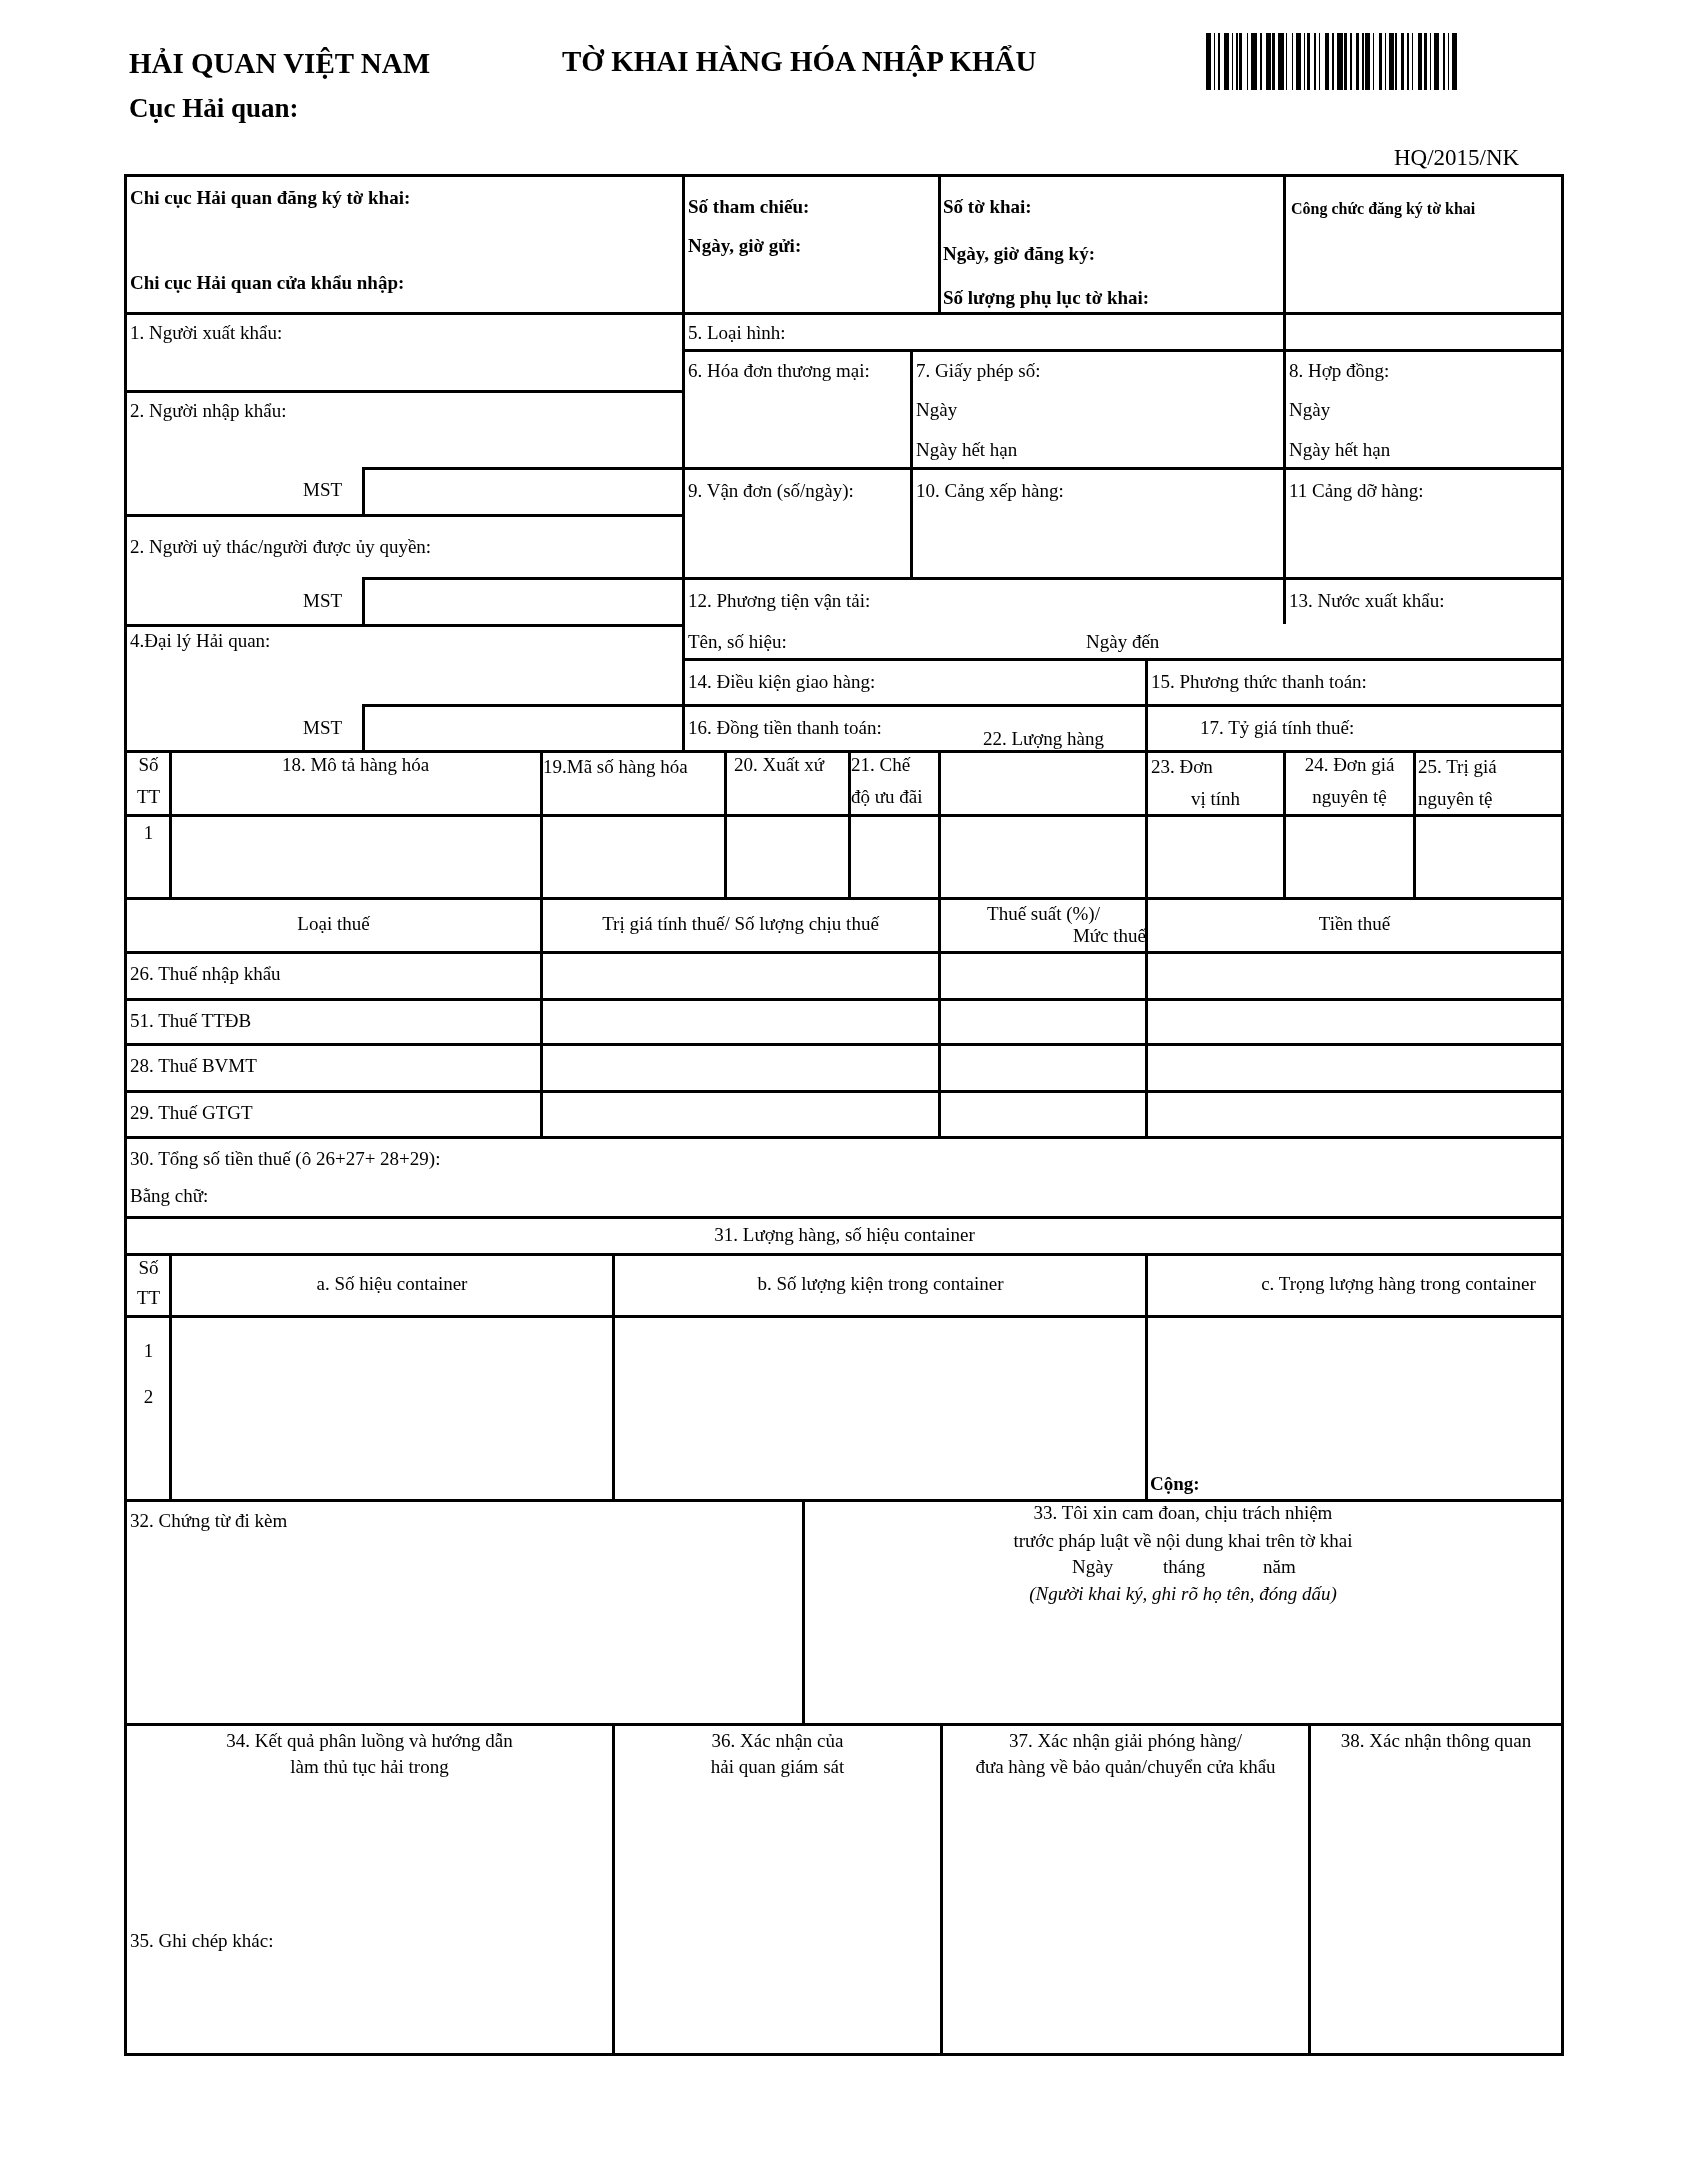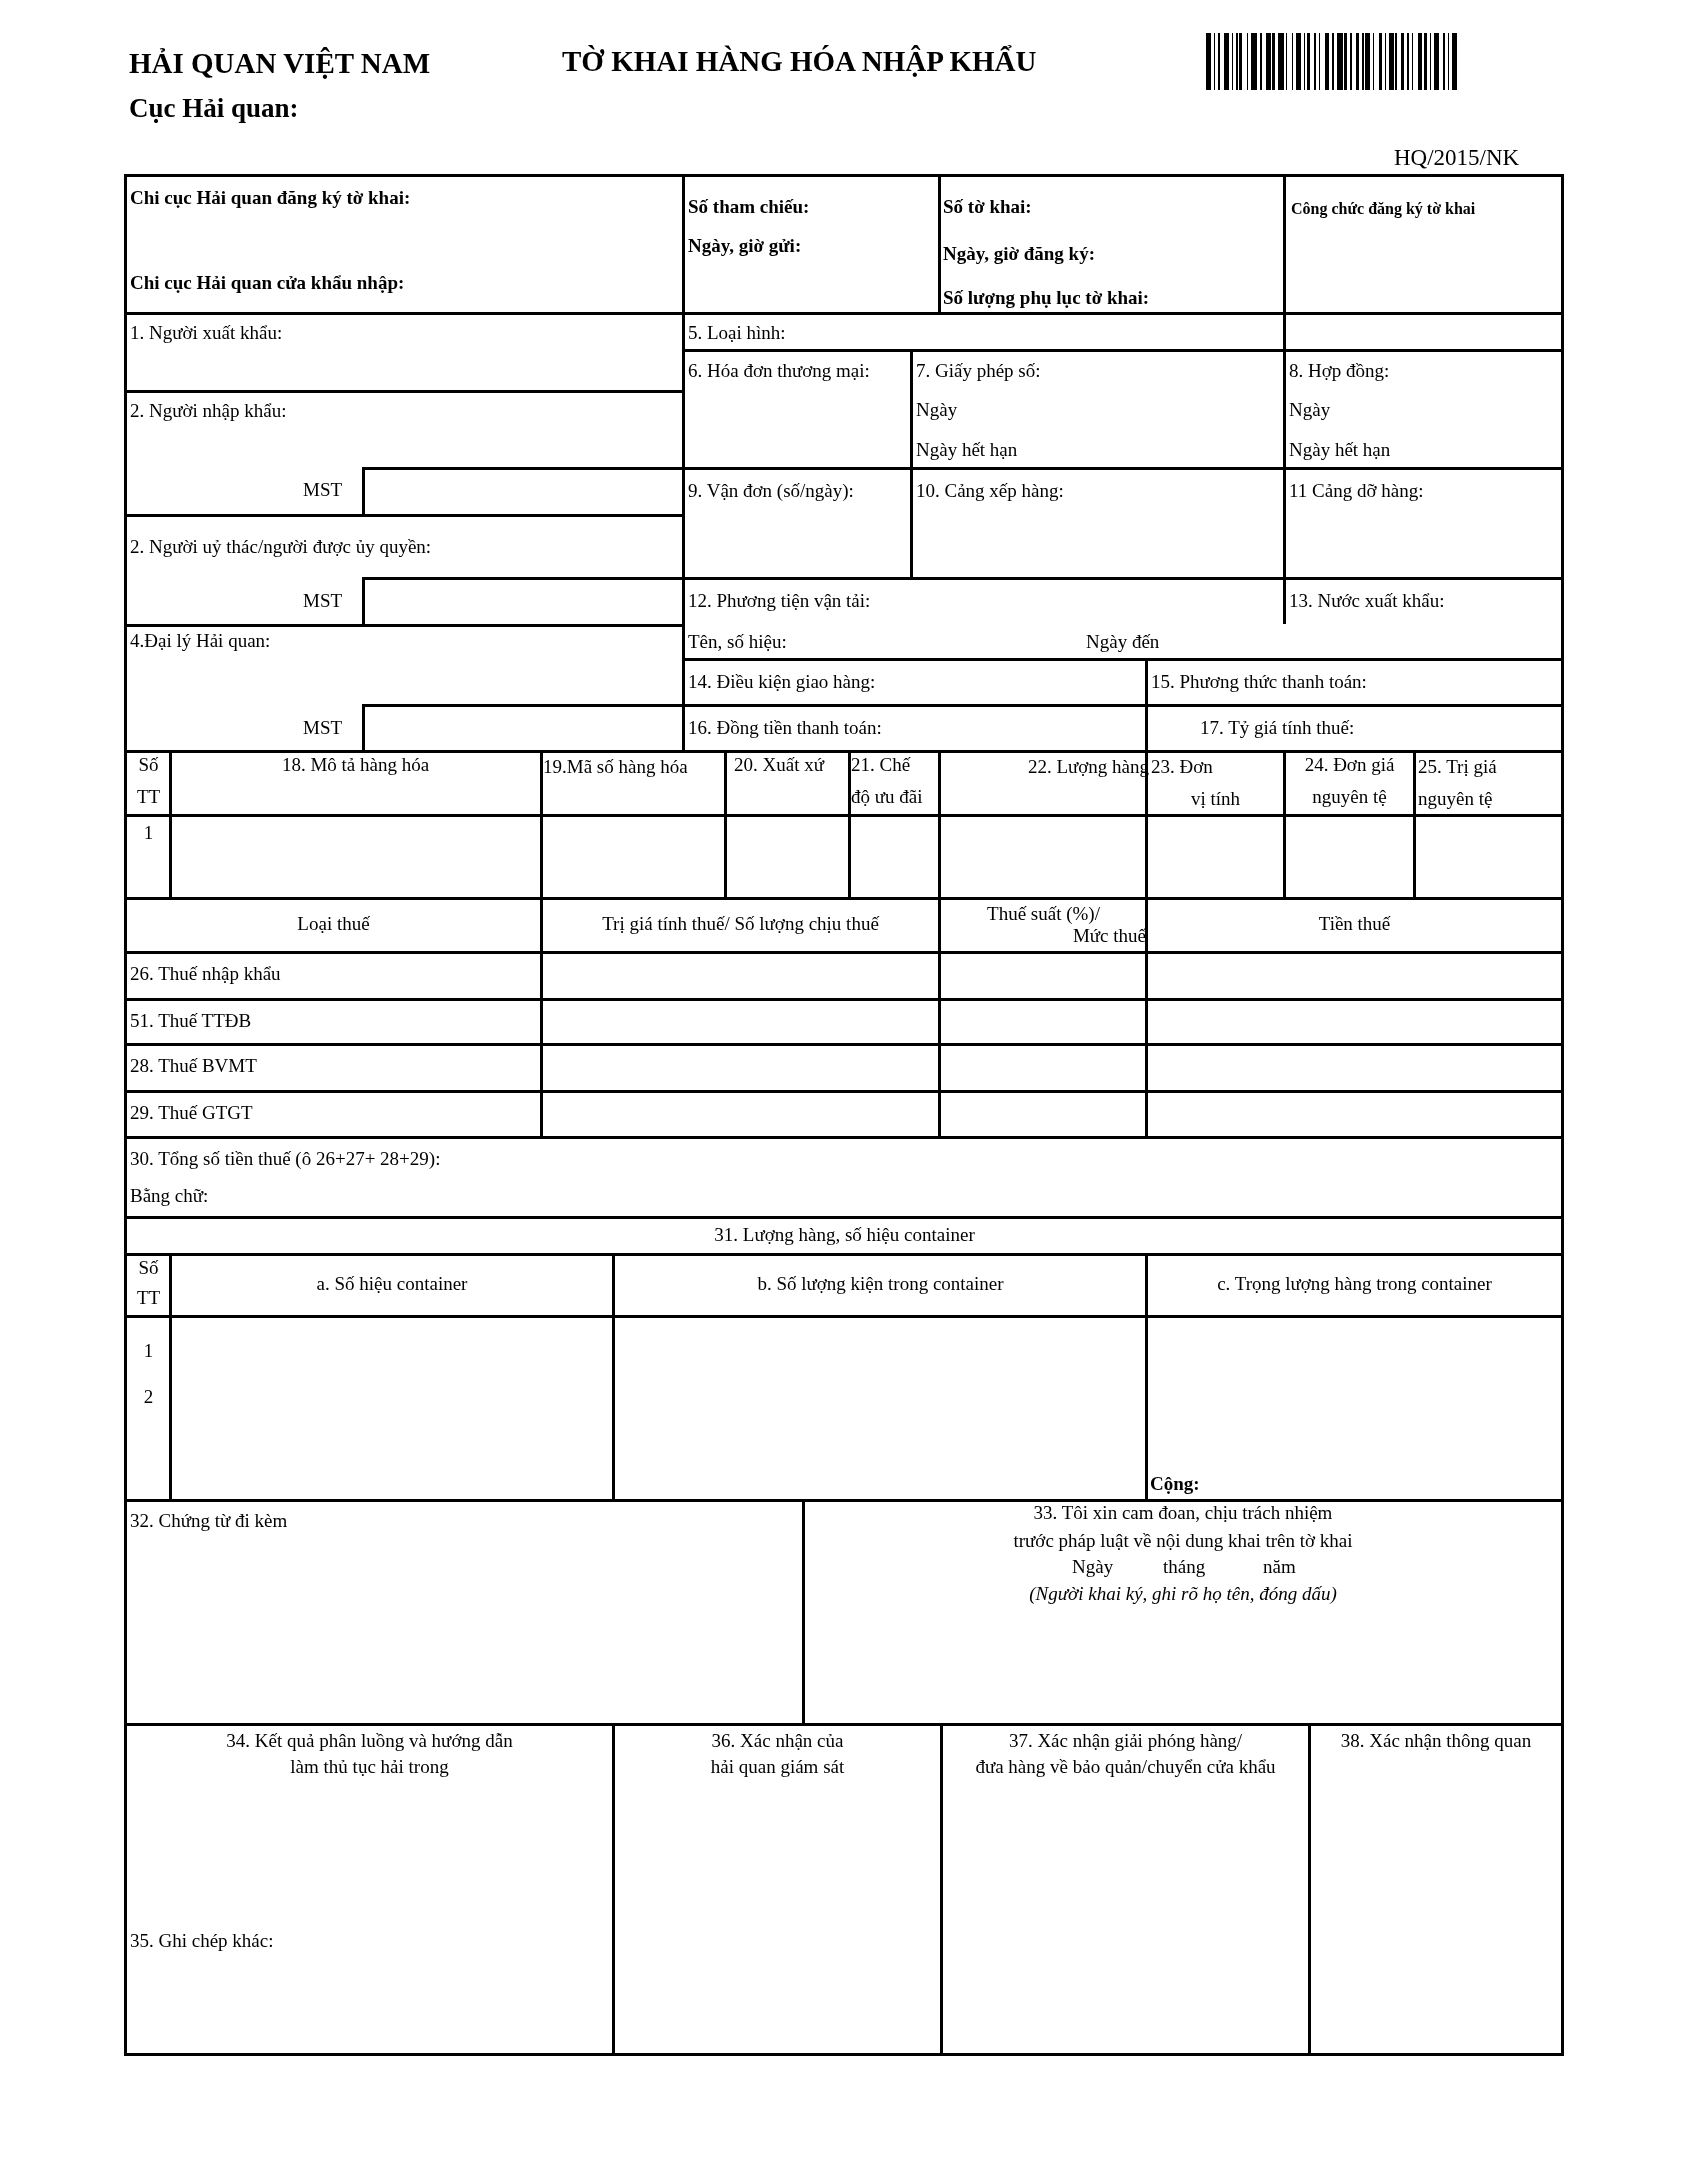--- a/index.html
+++ b/index.html
@@ -203,21 +203,21 @@
 <div class="vl" style="left:1283px;top:750px;height:149px;"></div>
 <div class="vl" style="left:1413px;top:750px;height:149px;"></div>
 
 <div class="t c" style="left:127px;top:754px;width:43px;">Số</div>
 <div class="t c" style="left:127px;top:786px;width:43px;">TT</div>
 <div class="t c" style="left:172px;top:754px;width:367px;">18. Mô tả hàng hóa</div>
 <div class="t" style="left:543px;top:756px;">19.Mã số hàng hóa</div>
 <div class="t" style="left:734px;top:754px;">20. Xuất xứ</div>
 <div class="t" style="left:851px;top:754px;">21. Chế</div>
 <div class="t" style="left:851px;top:786px;">độ ưu đãi</div>
-<div class="t c" style="left:941px;top:756px;width:205px;margin-left:45px;">22. Lượng hàng</div>
+<div class="t c" style="left:941px;top:728px;width:205px;">22. Lượng hàng</div>
 <div class="t" style="left:1151px;top:756px;">23. Đơn</div>
 <div class="t c" style="left:1148px;top:788px;width:135px;">vị tính</div>
 <div class="t c" style="left:1286px;top:754px;width:127px;">24. Đơn giá</div>
 <div class="t c" style="left:1286px;top:786px;width:127px;">nguyên tệ</div>
 <div class="t" style="left:1418px;top:756px;">25. Trị giá</div>
 <div class="t" style="left:1418px;top:788px;">nguyên tệ</div>
 
 <div class="abs" style="left:127px;top:817px;width:1435px;height:81px;">
   <div class="t c" style="left:0;top:5px;width:43px;">1</div>
 </div>
@@ -250,21 +250,21 @@
 <div class="t c" style="left:127px;top:1224px;width:1435px;">31. Lượng hàng, số hiệu container</div>
 <div class="hl" style="left:124px;top:1253px;width:1440px;"></div>
 <div class="vl" style="left:169px;top:1253px;height:248px;"></div>
 <div class="vl" style="left:612px;top:1253px;height:248px;"></div>
 <div class="vl" style="left:1145px;top:1253px;height:248px;"></div>
 
 <div class="t c" style="left:127px;top:1257px;width:43px;">Số</div>
 <div class="t c" style="left:127px;top:1287px;width:43px;">TT</div>
 <div class="t c" style="left:172px;top:1273px;width:440px;">a. Số hiệu container</div>
 <div class="t c" style="left:615px;top:1273px;width:531px;">b. Số lượng kiện trong container</div>
-<div class="t c" style="left:1148px;top:1273px;width:413px;">c. Trọng lượng hàng trong container</div>
+<div class="t c" style="left:1148px;top:1273px;width:413px;padding-left:44px;">c. Trọng lượng hàng trong container</div>
 
 <div class="hl" style="left:124px;top:1315px;width:1440px;"></div>
 <div class="abs" style="left:127px;top:1318px;width:1435px;height:45px;">
   <div class="t c" style="left:0;top:22px;width:43px;">1</div>
 </div>
 <div class="abs" style="left:127px;top:1362px;width:1435px;height:45px;">
   <div class="t c" style="left:0;top:24px;width:43px;">2</div>
 </div>
 <div class="t b" style="left:1150px;top:1473px;">Cộng:</div>
 

